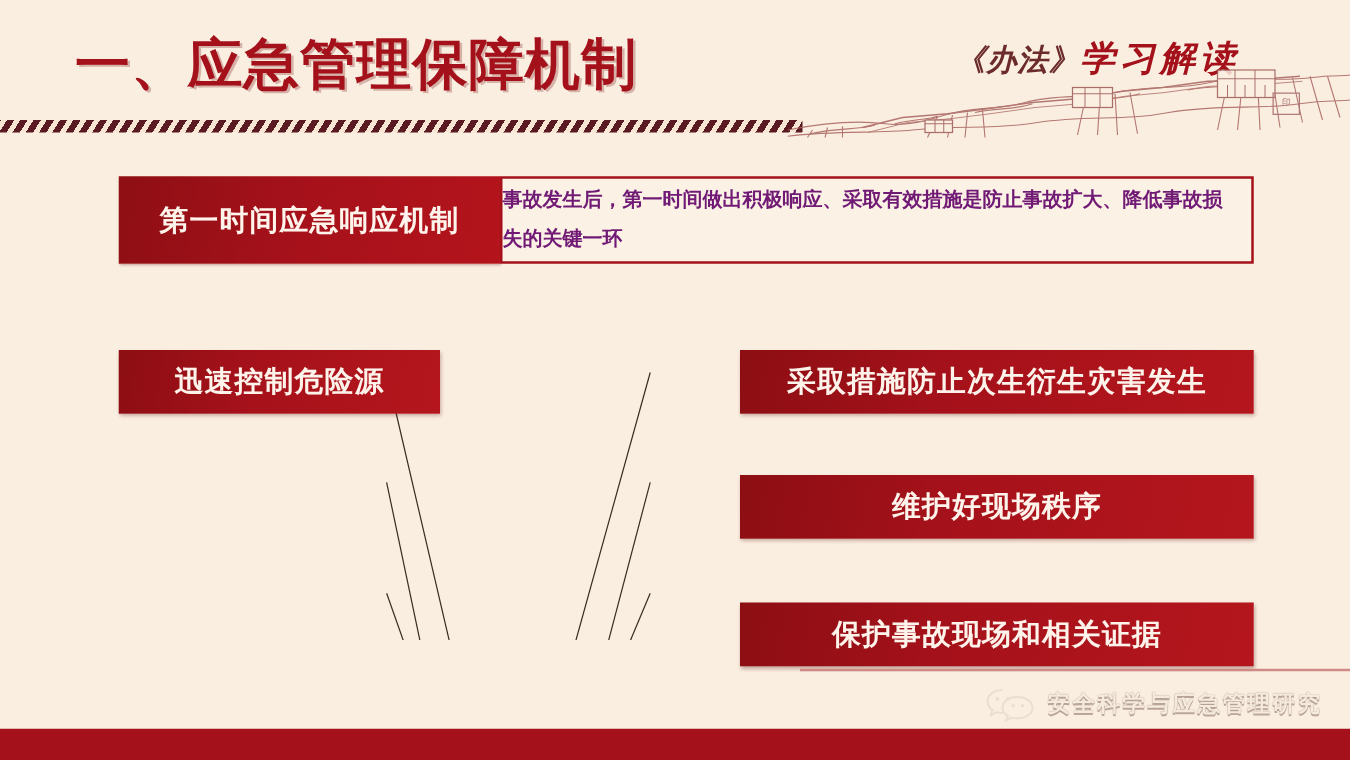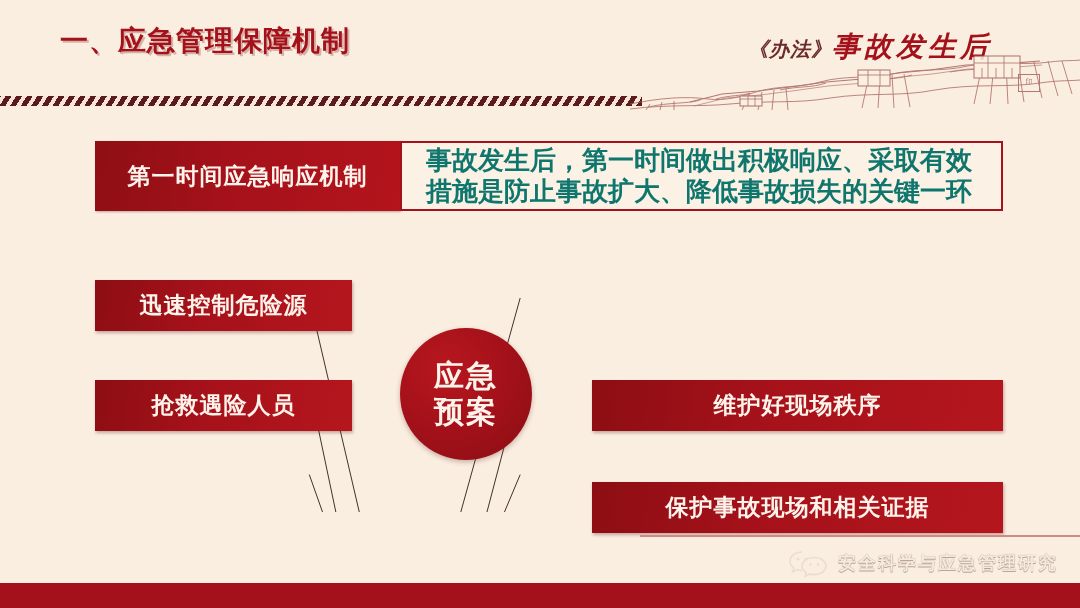--- a/index.html
+++ b/index.html
@@ -7,40 +7,40 @@
     width:1080px;height:608px;overflow:hidden;
     background:#FAEEE0;
     font-family:"Liberation Sans","DejaVu Sans",sans-serif;
     position:relative;
   }
   .slide{position:absolute;inset:0;background:#FAEEE0;}
 
   
   .title{
     position:absolute;left:60px;top:22px;
-    font-size:28px;font-weight:bold;letter-spacing:1px;
+    font-size:44px;font-weight:bold;letter-spacing:1px;
     color:#A5111A;
     text-shadow:2px 2px 0 rgba(120,20,25,.28);
     white-space:nowrap;
   }
   .hatch{
     position:absolute;left:0;top:96px;width:642px;height:10px;
     background-image:repeating-linear-gradient(
        -58deg,#5A1A22 0 3px,#5A1A22 3px 5px,rgba(0,0,0,0) 5px 9px);
     background-color:#F7E6D4;
   }
 
   
   .calli{
     position:absolute;right:88px;top:28px;
     font-family:"Liberation Serif","DejaVu Serif",serif;
     font-size:28px;font-weight:bold;font-style:italic;
     color:#A5111A;letter-spacing:4px;white-space:nowrap;
   }
-  .calli .bk{color:#6B2B2B;font-size:20px;letter-spacing:1px;}
+  .calli .bk{color:#6B2B2B;font-size:24px;letter-spacing:1px;}
   .wall{position:absolute;right:0;top:52px;width:450px;height:60px;opacity:.85;}
   .seal{
     position:absolute;left:1018px;top:74px;width:20px;height:16px;
     border:1px solid #B07878;color:#B07878;font-size:7px;line-height:15px;
     text-align:center;letter-spacing:0;font-family:"Liberation Serif",serif;
   }
 
   
   .banner{position:absolute;left:95px;top:141px;width:908px;height:70px;}
   .banner-label{
@@ -51,22 +51,22 @@
     letter-spacing:1px;
     box-shadow:1px 1px 2px rgba(90,20,20,.35);
   }
   .banner-body{
     position:absolute;left:305px;top:0;width:603px;height:70px;
     box-sizing:border-box;
     border:2px solid #A5111A;background:#FBF1E4;
     display:flex;align-items:center;
   }
   .banner-body span{
-    display:block;padding:0 8px 0 24px;
-    color:#0f766e;font-size:26px;font-weight:bold;line-height:31px;
+    display:block;padding:0 8px 0 0;
+    color:#701a75;font-size:16px;font-weight:bold;line-height:31px;
     letter-spacing:0px;
   }
 
   
   .diagram{position:absolute;left:0;top:240px;width:949px;height:310px;}
   .lines{position:absolute;inset:0;}
 
   .node{
     position:absolute;height:51px;box-sizing:border-box;
     display:flex;align-items:center;justify-content:center;
@@ -105,21 +105,21 @@
 </style>
 </head>
 <body>
 
 <div class="slide">
 
   <div class="title">一、应急管理保障机制</div>
   <div class="hatch"></div>
 
   <div class="calli">
-    <span class="bk">《办法》</span><span>事故发生后</span>
+    <span class="bk">《办法》</span><span>学习解读</span>
   </div>
 
   <svg class="wall" viewBox="0 0 450 60" preserveAspectRatio="none">
     <g fill="none" stroke="#A8635F" stroke-width="0.9">
       <path d="M0 52 C30 46 55 44 78 47 C95 49 110 45 126 40 C150 33 170 36 190 30 C215 23 238 27 262 22 C290 16 312 20 338 14 C365 8 392 14 420 10 C435 8 445 9 450 8"></path>
       <path d="M0 57 C40 52 70 55 100 52 C140 48 165 52 200 46 C240 40 270 45 305 38 C345 31 378 36 410 31 C430 28 442 29 450 28"></path>
       <path d="M18 55 C40 50 58 52 70 48"></path>
       <path d="M86 47 C100 43 112 44 120 41"></path>
       <path d="M150 38 C168 34 182 36 196 31"></path>
       <path d="M230 30 C250 26 266 28 282 23"></path>
@@ -161,30 +161,26 @@
         <line x1="352" y1="66" x2="416" y2="340"></line>
         <line x1="352" y1="166" x2="400" y2="394"></line>
         <line x1="352" y1="267" x2="416" y2="448"></line>
         <line x1="592" y1="66" x2="516" y2="340"></line>
         <line x1="592" y1="166" x2="532" y2="394"></line>
         <line x1="592" y1="267" x2="516" y2="448"></line>
       </g>
     </svg>
 
     <div class="node left row1">迅速控制危险源</div>
-    <div class="node left row2">抢救遇险人员</div>
 
+    <div class="node right row1">采取措施防止次生衍生灾害发生</div>
     <div class="node right row2">维护好现场秩序</div>
     <div class="node right row3">保护事故现场和相关证据</div>
   </div>
 
-  <div class="hub">
-    <div>应急</div>
-    <div>预案</div>
-  </div>
 
   <div class="footer-hair"></div>
   <div class="wm">
     <svg width="40" height="30" viewBox="0 0 40 30">
       <g fill="none" stroke="#EADDCF" stroke-width="1.6">
         <path d="M14 4 C7 4 2 8.2 2 13.2 C2 15.9 3.5 18.3 6 19.9 L4.6 24 L9.2 21.8 C10.7 22.2 12.3 22.4 14 22.4"></path>
         <path d="M26 9.5 C33.4 9.5 38 13.6 38 18.1 C38 22.6 33.4 26.6 26 26.6 C24.4 26.6 22.9 26.4 21.5 26.1 L17 28.2 L18.3 24.6 C15.6 23 14 20.7 14 18.1 C14 13.6 18.6 9.5 26 9.5 Z"></path>
       </g>
       <g fill="#EADDCF">
         <circle cx="10" cy="11" r="1.5"></circle>

